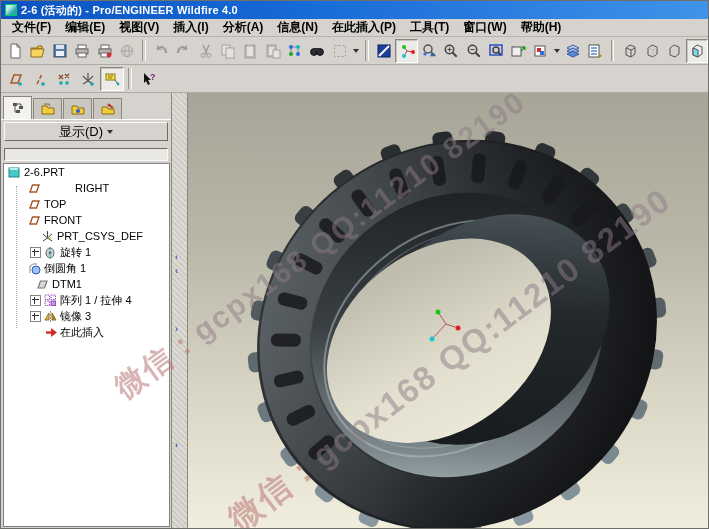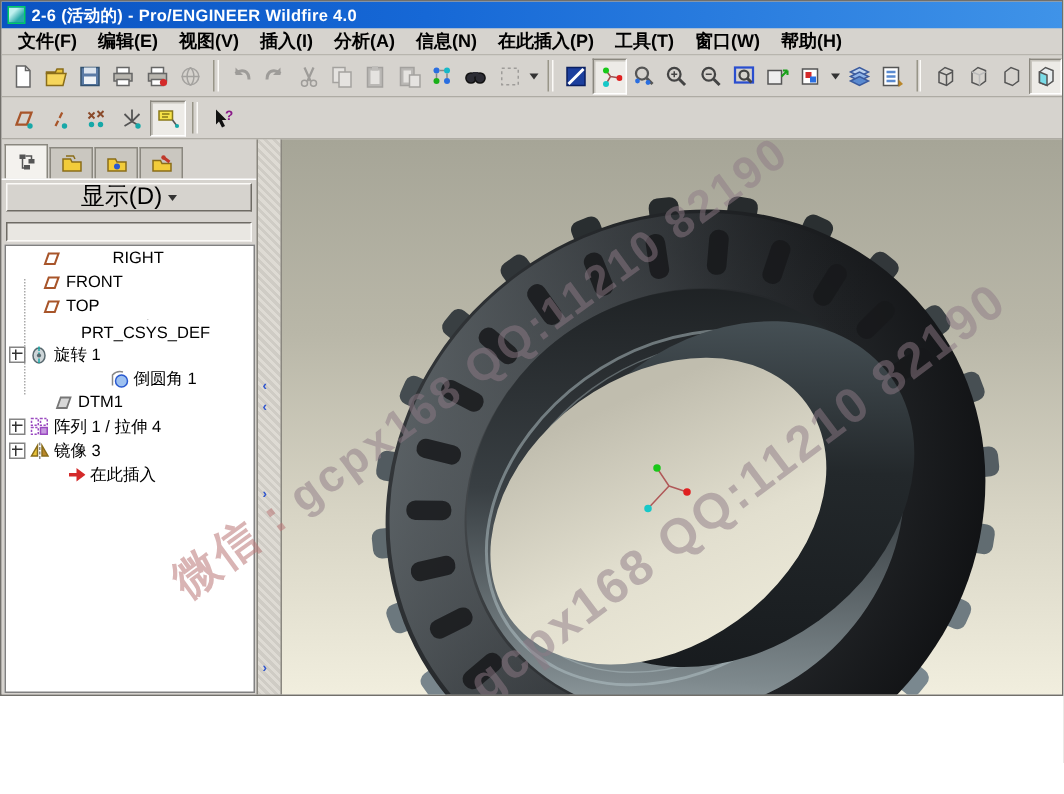--- a/index.html
+++ b/index.html
@@ -1,16 +1,16 @@
 <!DOCTYPE html>
 <html><head>
 <meta charset="utf-8">
 <style>
   html,body{margin:0;padding:0;}
-  .screen{position:relative;width:709px;height:464px;overflow:hidden;background:#d6d3ce;
+  .screen{position:relative;width:709px;height:529px;overflow:hidden;background:#d6d3ce;
     font-family:"Liberation Sans","DejaVu Sans",sans-serif;font-size:12px;color:#000;
     border:1px solid #716f6a;box-sizing:border-box;display:flex;flex-direction:column;}
   
   .titlebar{height:18px;flex:0 0 18px;display:flex;align-items:center;gap:4px;padding:0 4px;
     background:linear-gradient(90deg,#0a53c2 0%,#1668d6 40%,#3f93e8 100%);}
   .titlebar .ttl{color:#fff;font-weight:bold;font-size:11px;white-space:nowrap;letter-spacing:0.2px;}
   .appicon{width:12px;height:12px;background:linear-gradient(135deg,#bff0ee 30%,#2aa8a8 70%);border:1px solid #0c6;box-sizing:border-box;}
   
   .menubar{height:17px;flex:0 0 17px;display:flex;align-items:center;background:#d6d3ce;border-bottom:1px solid #b8b5ae;padding-left:4px;}
   .menubar span{padding:1px 7px;white-space:nowrap;cursor:default;font-weight:bold;}
@@ -23,25 +23,25 @@
   .caretbtn{width:11px;height:22px;display:flex;align-items:center;justify-content:center;}
   .caret{width:0;height:0;border-left:3px solid transparent;border-right:3px solid transparent;border-top:4px solid #333;}
   
   .main{flex:1;display:flex;min-height:0;}
   .nav{width:170px;flex:0 0 170px;display:flex;flex-direction:column;background:#d6d3ce;min-height:0;}
   .navtabs{height:24px;display:flex;align-items:flex-end;gap:1px;padding:2px 2px 0 2px;}
   .navtab{width:27px;height:20px;display:flex;align-items:center;justify-content:center;
     border:1px solid #8a877f;border-bottom:none;background:#cac7c0;}
   .navtab.sel{background:#f4f2ee;height:22px;}
   .navctl{height:22px;display:flex;gap:3px;padding:2px 3px;border-top:1px solid #fff;}
-  .ddbtn{flex:1;height:17px;display:flex;align-items:center;justify-content:center;gap:4px;font-size:16px;
+  .ddbtn{flex:1;height:17px;display:flex;align-items:center;justify-content:center;gap:4px;font-size:13px;
     background:#d6d3ce;border:1px solid;border-color:#fbfaf7 #6e6b64 #6e6b64 #fbfaf7;}
   .filterbar{height:11px;margin:2px 3px;background:#e9e7e2;border:1px solid;border-color:#6e6b64 #fbfaf7 #fbfaf7 #6e6b64;}
   .tree{flex:1;margin:0 1px 1px 2px;background:#fff;border:1px solid #808080;overflow:hidden;position:relative;font-size:11px;}
-  .trow{height:16px;display:flex;align-items:center;gap:3px;white-space:nowrap;}
+  .trow{height:16px;display:flex;align-items:center;gap:3px;white-space:nowrap;padding-left:24px;}
   .trow .lbl{padding-right:3px;}
   .ebox{width:9px;height:9px;flex:0 0 9px;border:1px solid #848484;background:#fff;position:relative;margin-left:2px;}
   .ebox:before,.ebox:after{content:"";position:absolute;background:#333;}
   .ebox:before{left:1px;right:1px;top:3px;height:1px;}
   .ebox:after{top:1px;bottom:1px;left:3px;width:1px;}
   .treeline{position:absolute;left:12px;top:22px;bottom:198px;border-left:1px dotted #a9a9a9;}
   .sash{width:15px;flex:0 0 15px;position:relative;border-left:1px solid #8a877f;border-right:1px solid #8a877f;
     background:repeating-linear-gradient(45deg,#cfccc5 0 2px,#dedbd4 2px 4px);}
   .sash i{position:absolute;left:3px;font-style:normal;font-size:9px;color:#2f55cf;line-height:8px;font-weight:bold;}
   
@@ -361,55 +361,62 @@
       </div>
       <div class="navctl">
         <div class="ddbtn">
             <span>显示(D)</span>
             <span class="caret"></span>
           </div>
       </div>
       <div class="filterbar"></div>
       <div class="tree">
         <div class="treeline"></div>
+        <div class="trow" style="padding-left:4px;">
+            <svg width="13" height="13">
+              <rect x="1" y="2" width="10" height="9" fill="#49c8c8" stroke="#1a8a8a"></rect>
+              <path d="M1 2h10l-2 2H3z" fill="#bff0ee"></path>
+            </svg>
+            <span class="lbl">2-6.PRT</span>
+          </div>
         <div class="trow" style="padding-left:24px;gap:34px;">
             <svg width="13" height="13">
               <path d="M2 10l2.5-7H11l-2.5 7z" fill="none" stroke="#a8552a" stroke-width="1.4"></path>
             </svg>
             <span class="lbl">RIGHT</span>
           </div>
         <div class="trow" style="padding-left:24px;">
             <svg width="13" height="13">
               <path d="M2 10l2.5-7H11l-2.5 7z" fill="none" stroke="#a8552a" stroke-width="1.4"></path>
             </svg>
+            <span class="lbl">TOP</span>
+          </div>
+        <div class="trow" style="padding-left:24px;">
+            <svg width="13" height="13">
+              <path d="M2 10l2.5-7H11l-2.5 7z" fill="none" stroke="#a8552a" stroke-width="1.4"></path>
+            </svg>
             <span class="lbl">FRONT</span>
           </div>
-        <div class="trow" style="padding-left:24px;">
-            <svg width="13" height="13">
-              <path d="M2 10l2.5-7H11l-2.5 7z" fill="none" stroke="#a8552a" stroke-width="1.4"></path>
-            </svg>
-            <span class="lbl">TOP</span>
-          </div>
-        <div class="trow" style="padding-left:24px;flex-direction:column;">
+        <div class="trow" style="padding-left:37px;">
             <svg width="13" height="13">
               <path d="M6.5 1v7M2 11l4.5-3L11 11M2 4l4.5 4L11 4" stroke="#444" fill="none"></path>
               <path d="M6.5 8h4" stroke="#b8b12a"></path>
             </svg>
             <span class="lbl">PRT_CSYS_DEF</span>
           </div>
         <div class="trow">
             <span class="ebox"></span>
             <svg width="13" height="13">
               <ellipse cx="6" cy="7" rx="4" ry="5" fill="#cdd5d8" stroke="#5a6a70"></ellipse>
               <path d="M6 1v12" stroke="#17a8a8" stroke-dasharray="3 1"></path>
               <circle cx="6" cy="7" r="1.4" fill="#5a6a70"></circle>
             </svg>
             <span class="lbl">旋转 1</span>
           </div>
-        <div class="trow" style="padding-left:24px;margin-left:45px;">
+        <div class="trow" style="padding-left:24px;">
             <svg width="13" height="13">
               <path d="M2 11V4a7 7 0 017-2" fill="none" stroke="#888"></path>
               <circle cx="8" cy="8" r="4" fill="#9ec1f0" stroke="#2a5ad0"></circle>
             </svg>
             <span class="lbl">倒圆角 1</span>
           </div>
         <div class="trow" style="padding-left:32px;">
             <svg width="13" height="13">
               <path d="M2 10l2.5-7H11l-2.5 7z" fill="#d8d8d8" stroke="#777" stroke-width="1.2"></path>
             </svg>

